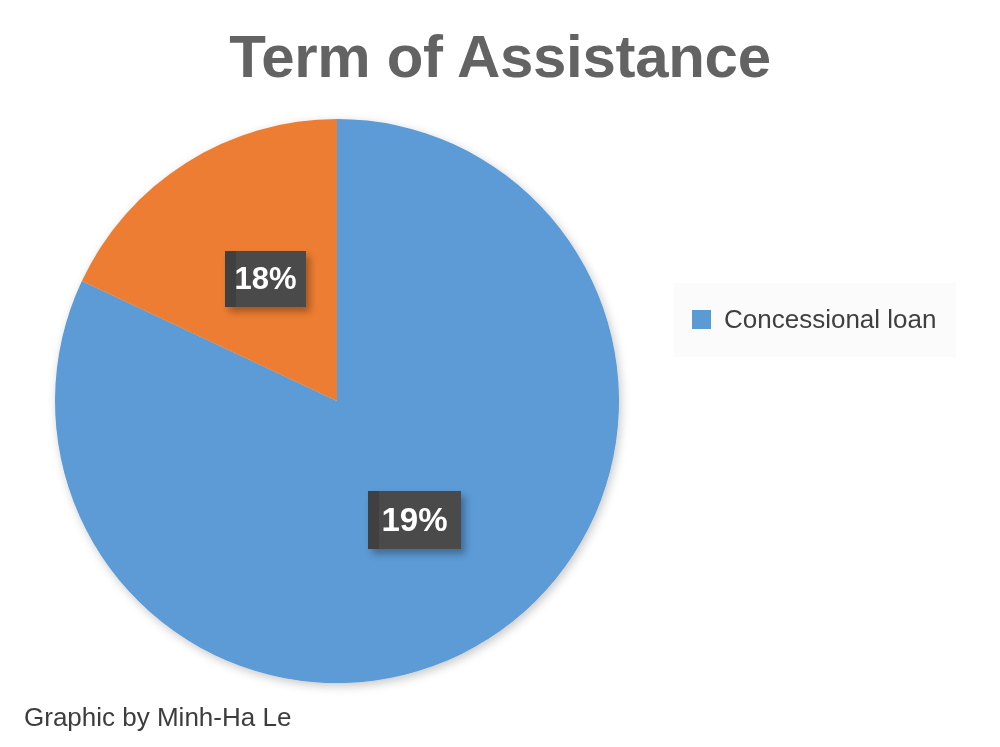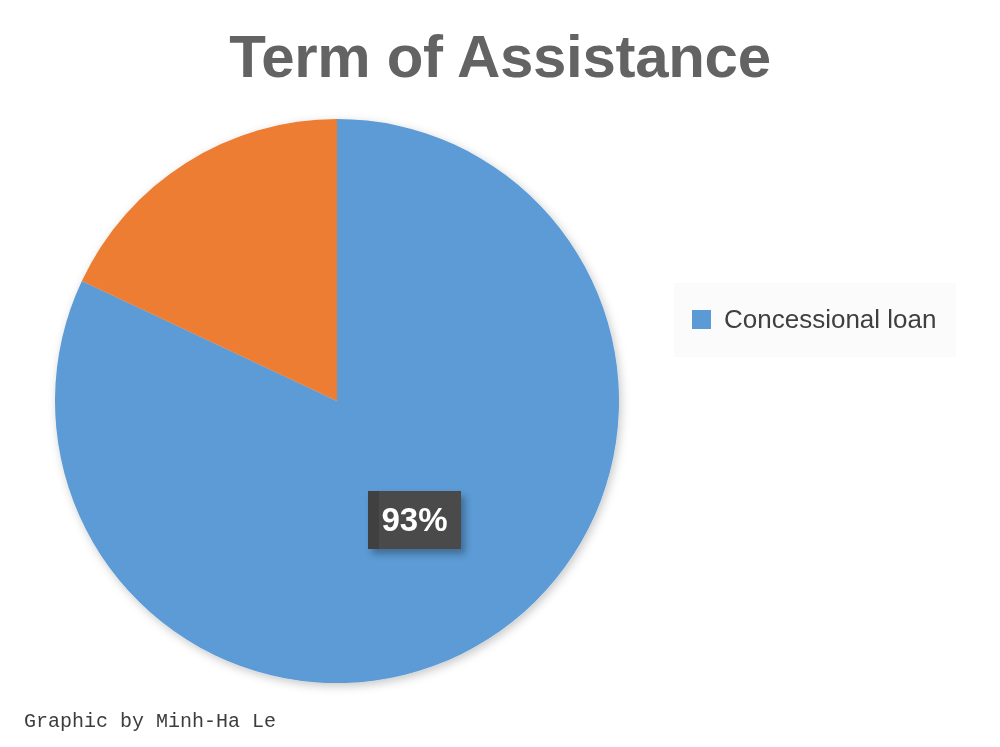--- a/index.html
+++ b/index.html
@@ -115,24 +115,23 @@
     color: #3f3f3f;
     white-space: nowrap;
     line-height: 1;
   }
 
   
   #credit {
     position: absolute;
     left: 24px;
     bottom: 14px;
-    font-size: 20px;
+    font-size: 26px;
     color: #3d3d3d;
     white-space: nowrap;
-    font-family: Liberation Mono, monospace;
   }
 </style>
 </head>
 <body>
 
 <div id="chart-root">
 
   <div id="chart-title">Term of Assistance</div>
 
   <div id="plot-area">
@@ -144,23 +143,26 @@
       </defs>
       <g filter="url(#pie-shadow)">
 
         <path id="slice-loan" d="M 282 283 L 282.00 1.00 A 282 282 0 1 1 26.84 162.93 Z" fill="#5B9BD5"></path>
 
         <path id="slice-grant" d="M 282 283 L 282.00 1.00 A 282 282 0 0 0 26.84 162.93 Z" fill="#ED7D31"></path>
       </g>
     </svg>
   </div>
 
+  <div class="data-label" id="label-grant">
+    <span>18%</span>
+  </div>
 
   <div class="data-label" id="label-loan">
-    <span>93%</span>
+    <span>19%</span>
   </div>
 
   <div id="legend">
     <div class="legend-item">
       <span class="legend-swatch" style="background:#5B9BD5"></span>
       <span class="legend-label">Concessional loan</span>
     </div>
   </div>
 
   <div id="credit">Graphic by Minh-Ha Le</div>

